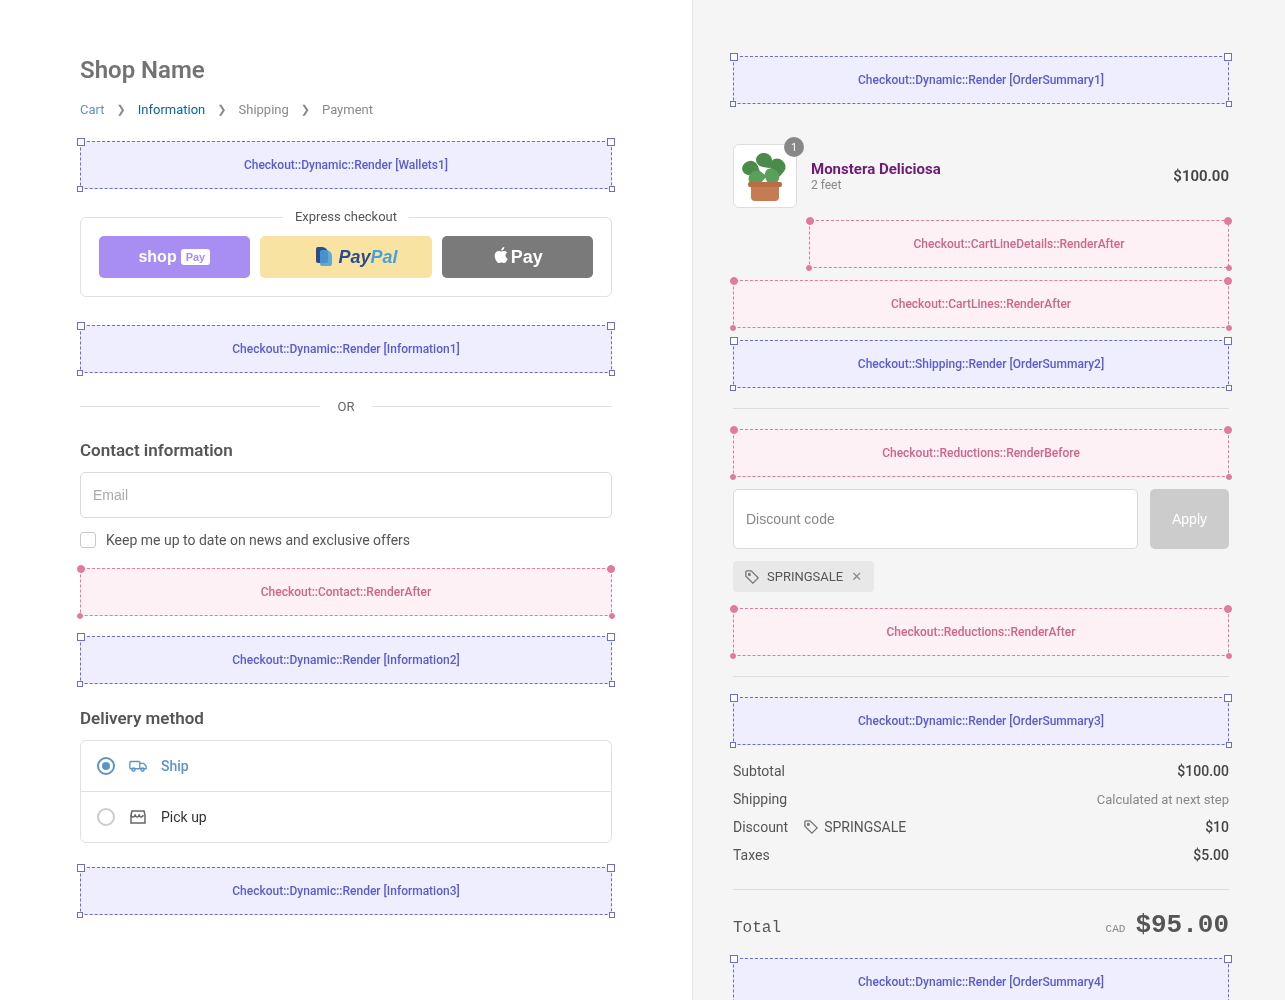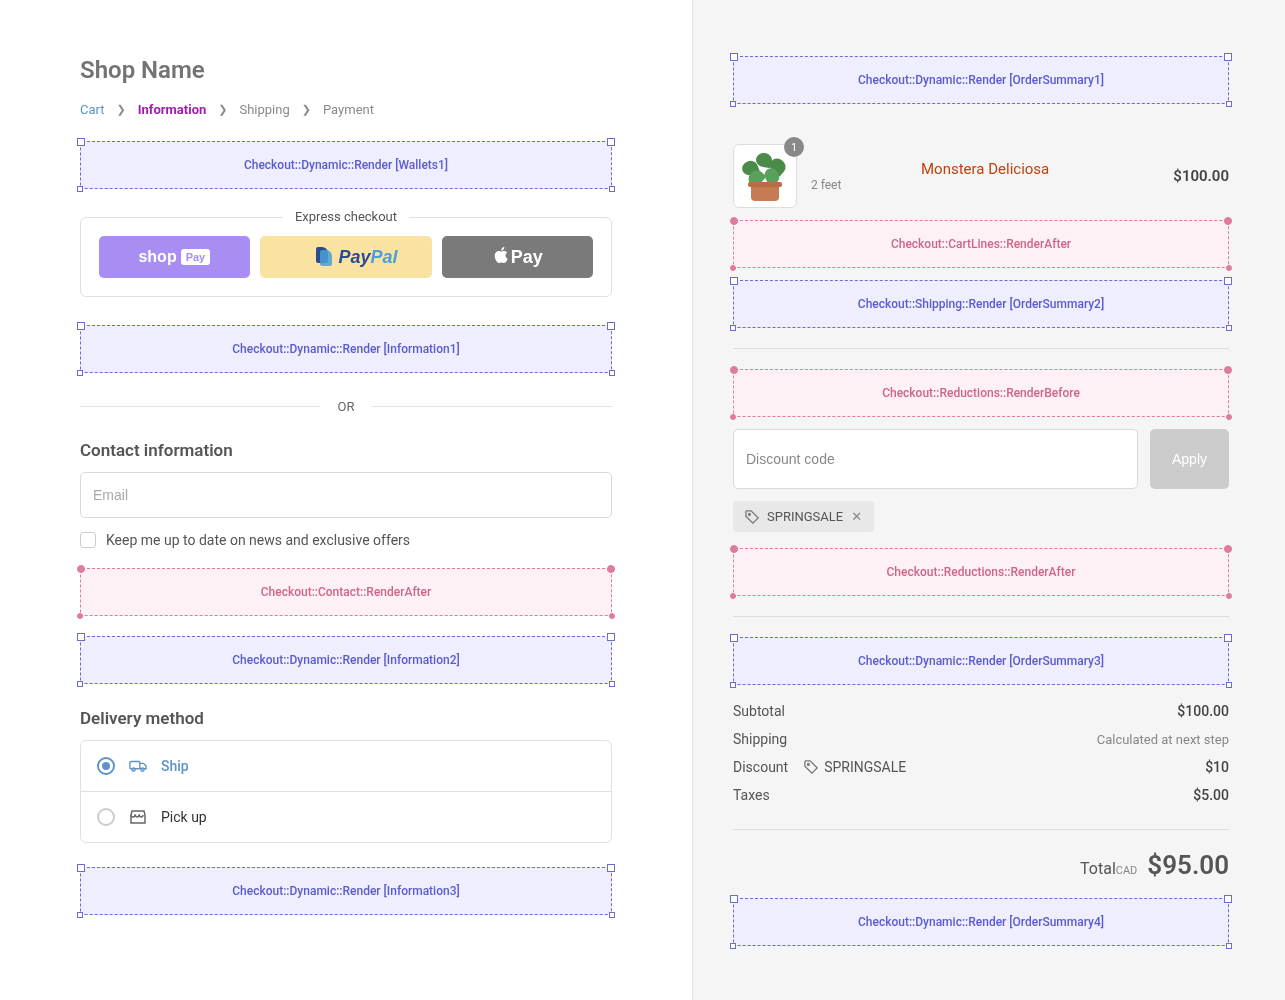--- a/index.html
+++ b/index.html
@@ -29,21 +29,21 @@
       margin-bottom: 18px;
     }
     .breadcrumb {
       display: flex;
       align-items: center;
       gap: 12px;
       font-size: 13px;
       margin-bottom: 24px;
     }
     .breadcrumb .link { color: #5c94c9; }
-    .breadcrumb .active { color: #a21caf; font-weight: 700; }
+    .breadcrumb .active { color: #0369a1; font-weight: 400; }
     .breadcrumb .future { color: #8a8a8a; }
     .breadcrumb .chev { color: #8a8a8a; font-size: 11px; }
     .slot {
       border: 1.5px dashed;
       border-radius: 2px;
       padding: 16px 12px;
       text-align: center;
       font-size: 12px;
       font-weight: 500;
       position: relative;
@@ -194,21 +194,21 @@
       position: absolute; bottom: 20px; left: 8px; right: 8px; height: 34px;
     }
     .leaf { position: absolute; width: 16px; height: 14px; background: #4a8b4a; border-radius: 50% 50% 0 50%; }
     .leaf.l1 { left: 0; top: 8px; transform: rotate(-20deg); }
     .leaf.l2 { left: 14px; top: 0; transform: rotate(10deg); }
     .leaf.l3 { left: 28px; top: 6px; transform: rotate(40deg); }
     .leaf.l4 { left: 6px; top: 18px; transform: rotate(-50deg); background: #5aa05a; }
     .leaf.l5 { left: 22px; top: 16px; transform: rotate(60deg); background: #5aa05a; }
 
     .cart-info { flex: 1; }
-    .cart-name { font-size: 15px; font-weight: 400; color: #c2410c; text-align: center; }
+    .cart-name { font-size: 15px; font-weight: 700; color: #701a75; }
     .cart-variant { font-size: 12px; color: #888; }
     .cart-price { font-size: 15px; font-weight: 600; color: #444; }
 
     .sidebar hr { border: none; border-top: 1px solid #ddd; margin: 20px 0; }
 
     .discount-row { display: flex; gap: 12px; margin-bottom: 12px; }
     .discount-input {
       flex: 1; padding: 21px 12px; border: 1px solid #d9d9d9; border-radius: 5px;
       font-size: 14px; background: #fff;
     }
@@ -222,21 +222,21 @@
       background: #e8e8e8; padding: 8px 12px; border-radius: 4px;
       font-size: 13px; color: #555; margin-bottom: 16px;
     }
     .discount-tag .x { color: #888; cursor: pointer; }
 
     .summary-row { display: flex; justify-content: space-between; align-items: center; font-size: 14px; color: #555; padding: 6px 0; gap: 20px; }
     .summary-row .val { color: #444; font-weight: 500; }
     .summary-row .muted { color: #888; font-weight: 400; font-size: 13px; }
     .discount-label-row { display: flex; align-items: center; gap: 6px; }
 
-    .total-row { display: flex; justify-content: flex-end; align-items: baseline; margin-top: 4px; margin-bottom: 18px; }
+    .total-row { display: flex; justify-content: space-between; align-items: baseline; margin-top: 4px; margin-bottom: 18px; font-family: Liberation Mono, monospace; }
     .total-label { font-size: 16px; color: #555; }
     .total-right { display: flex; align-items: baseline; gap: 10px; }
     .currency { font-size: 11px; color: #888; }
     .total-amount { font-size: 26px; font-weight: 600; color: #555; }
 
     .tag-icon { width: 14px; height: 14px; }
   </style>
 </head>
 <body>
 
@@ -363,20 +363,24 @@
       </div>
       <div class="plant-pot"></div>
     </div>
     <div class="cart-info">
       <div class="cart-name">Monstera Deliciosa</div>
       <div class="cart-variant">2 feet</div>
     </div>
     <div class="cart-price">$100.00</div>
   </div>
 
+  <div class="slot pink" style="margin-left:76px">
+    <span>Checkout::CartLineDetails::RenderAfter</span>
+    <span class="c1"></span><span class="c2"></span>
+  </div>
 
   <div class="slot pink">
     <span>Checkout::CartLines::RenderAfter</span>
     <span class="c1"></span><span class="c2"></span>
   </div>
 
   <div class="slot blue">
     <span>Checkout::Shipping::Render [OrderSummary2]</span>
     <span class="c1"></span><span class="c2"></span>
   </div>

